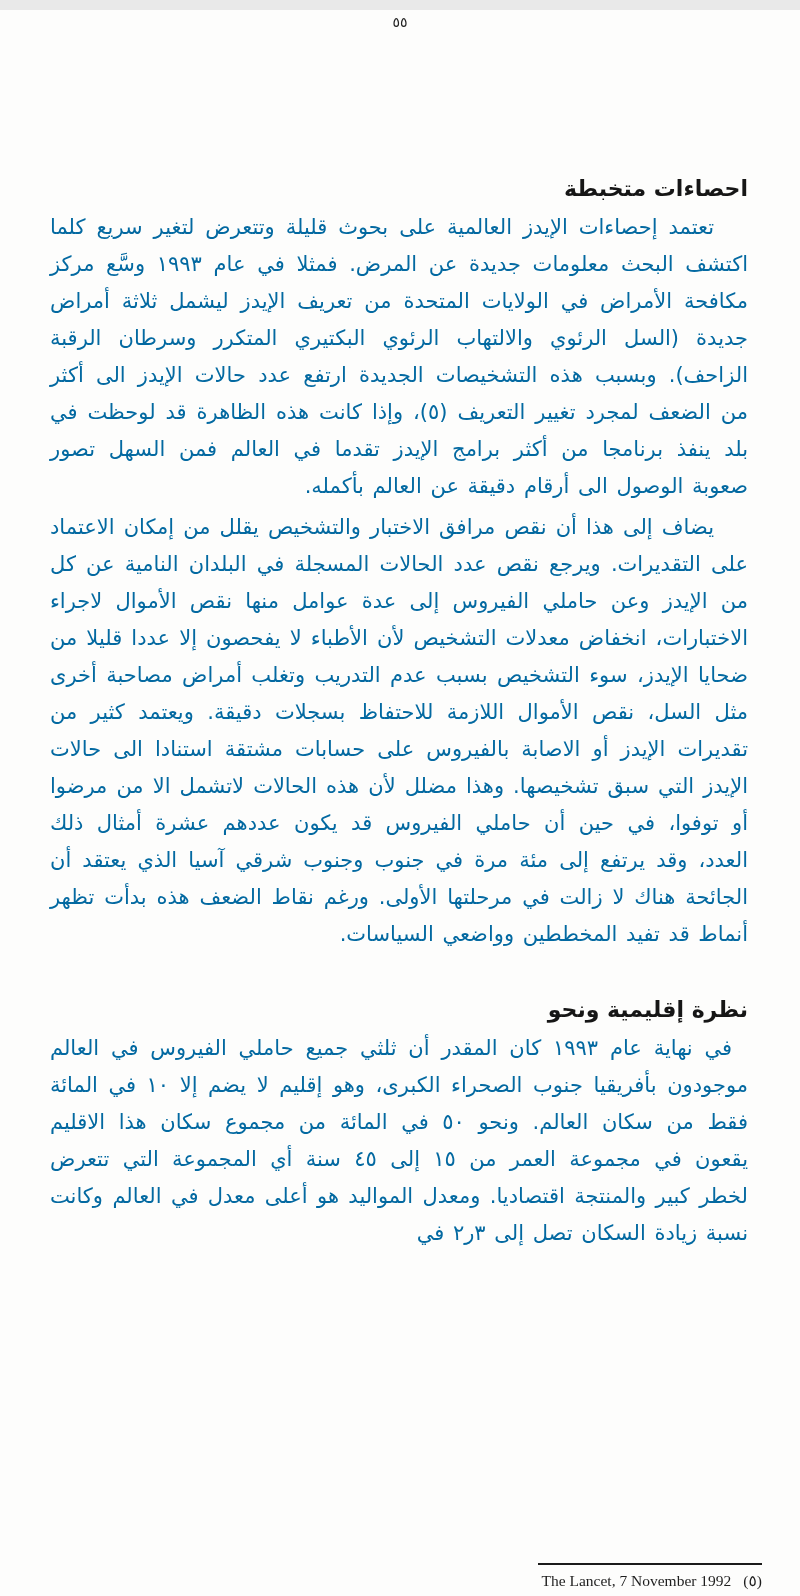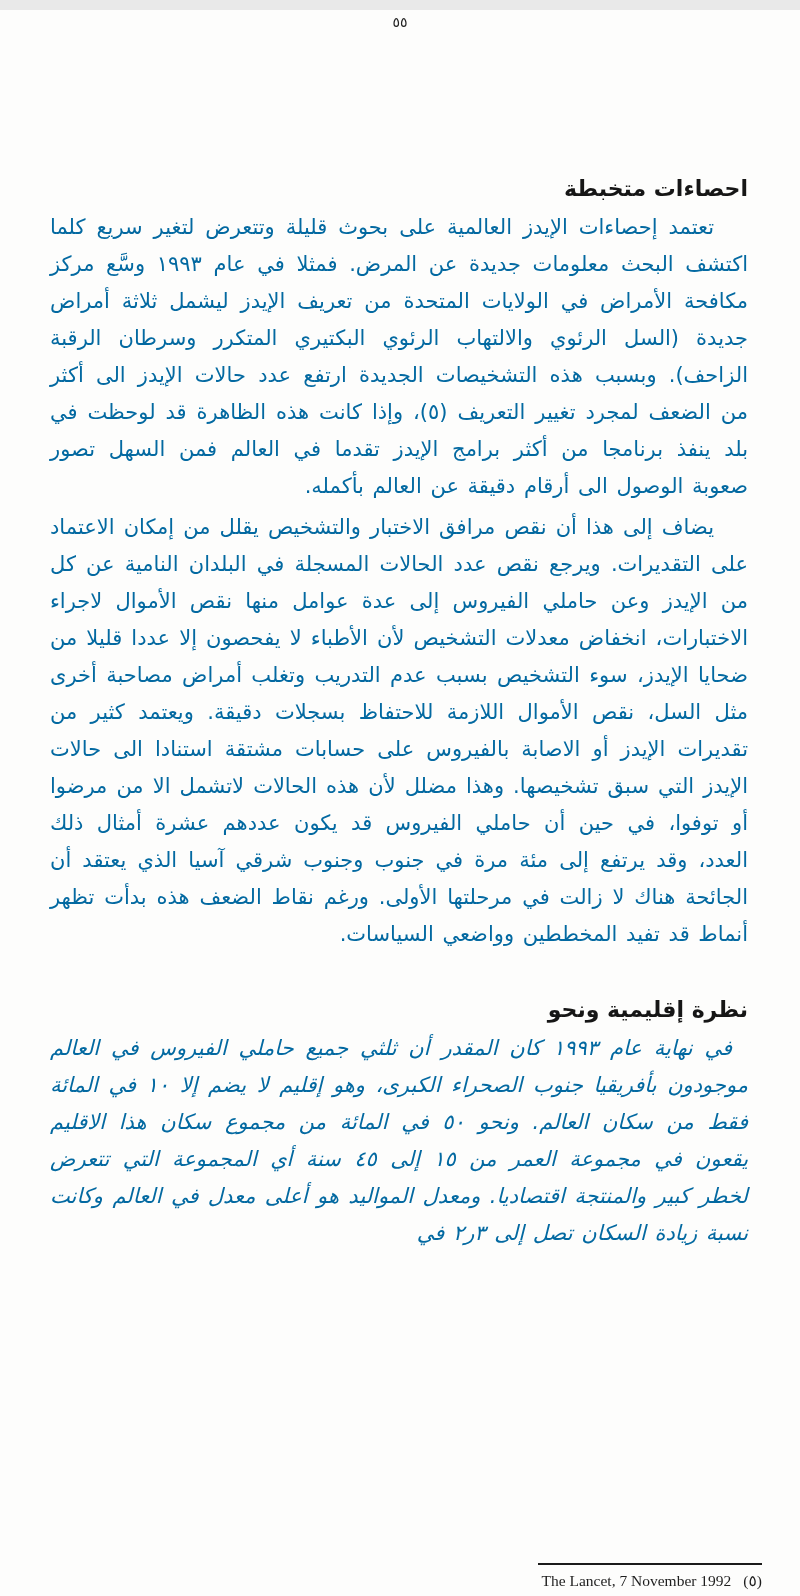--- a/index.html
+++ b/index.html
@@ -42,21 +42,21 @@
   }
   .para {
     margin: 0 0 4px 0;
     font-size: 21px;
     line-height: 37px;
     text-align: justify;
     word-spacing: 2px;
     color: #0369a1;
   }
   .indent { text-indent: 34px; }
-  .small-indent { text-indent: 16px; font-style: italic; }
+  .small-indent { text-indent: 16px; }
   .section-second .section-heading {
     margin-top: 44px;
   }
   .footnote {
     position: absolute;
     right: 38px;
     bottom: 16px;
     display: flex;
     flex-direction: column;
     align-items: flex-end;

